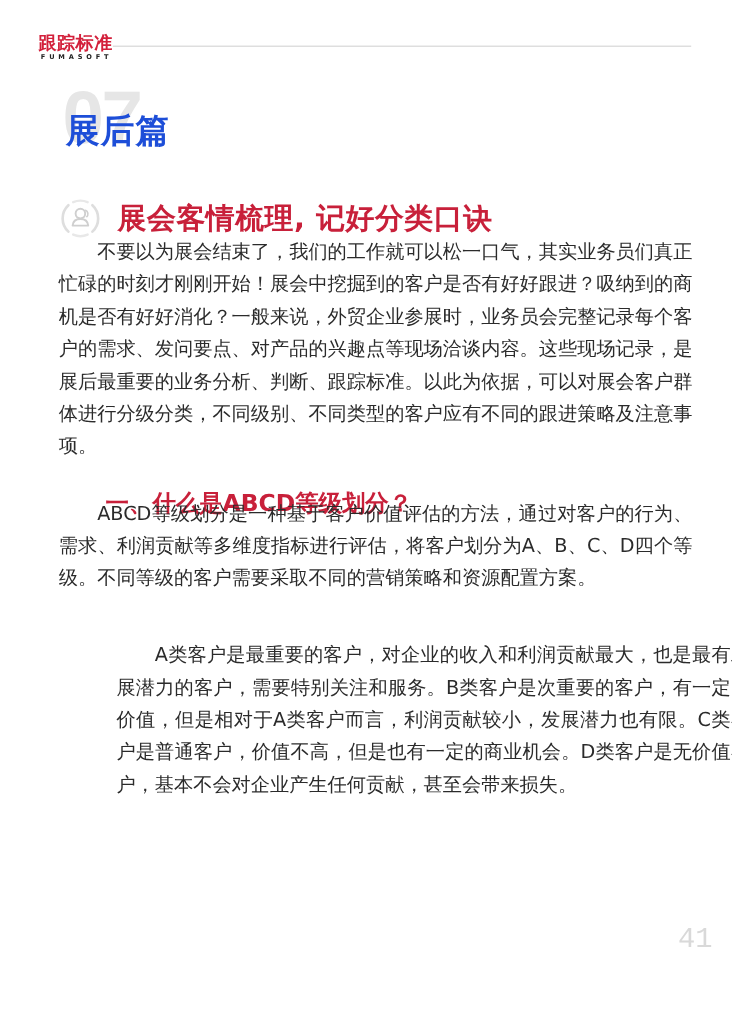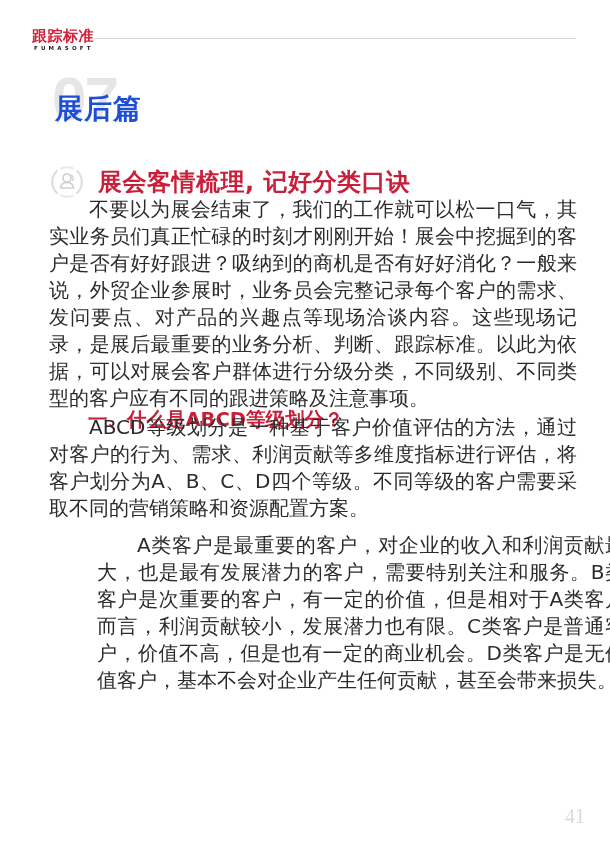--- a/index.html
+++ b/index.html
@@ -12,28 +12,28 @@
   .logo-en { font-size: 5.5px; font-weight: bold; color: #222; letter-spacing: 3.2px; line-height: 7px; margin-top: 1px; padding-left: 2px; }
   .header-line { position: absolute; left: 94px; top: 38px; width: 482px; height: 1px; background: #d6d6d6; }
 
   .section-num { position: absolute; left: 52px; top: 68px; font-size: 62px; font-weight: bold; color: #e6e6e6; line-height: 62px; letter-spacing: -2px; font-family: "Liberation Sans", sans-serif; }
   .section-title { position: absolute; left: 55px; top: 92px; font-size: 28px; font-weight: bold; color: #1d4ed8; line-height: 34px; letter-spacing: 1px; }
 
   .sub-head { position: absolute; left: 48px; top: 148px; display: flex; align-items: center; margin-top: 17px; }
   .person-icon { width: 38px; height: 34px; display: flex; align-items: center; justify-content: center; margin-right: 12px; }
   .sub-title { font-size: 24px; font-weight: bold; color: #c8203a; line-height: 32px; letter-spacing: 0.5px; }
 
-  .para { position: absolute; left: 49px; width: 528px; font-size: 20px; line-height: 27px; color: #2b2b2b; text-align: justify; }
+  .para { position: absolute; left: 49px; width: 528px; font-size: 16px; line-height: 27px; color: #2b2b2b; text-align: justify; }
   .p1 { top: 196px; }
   .h2 { position: absolute; left: 48px; top: 407px; font-size: 19.5px; font-weight: bold; color: #c8203a; line-height: 26px; margin-left: 40px; }
   .p2 { top: 414px; }
   .p3 { top: 532px; margin-left: 48px; }
   .indent { text-indent: 2em; }
 
-  .page-num { position: absolute; left: 565px; top: 770px; font-size: 20px; color: #d9d9d9; font-family: Liberation Serif, serif; margin-top: 35px; }
+  .page-num { position: absolute; left: 565px; top: 770px; font-size: 24px; color: #d9d9d9; font-family: Liberation Mono, monospace; }
 </style>
 </head>
 <body>
 
 <div class="logo">
   <div class="logo-cn">跟踪标准</div>
   <div class="logo-en">FUMASOFT</div>
 </div>
 <div class="header-line"></div>
 

